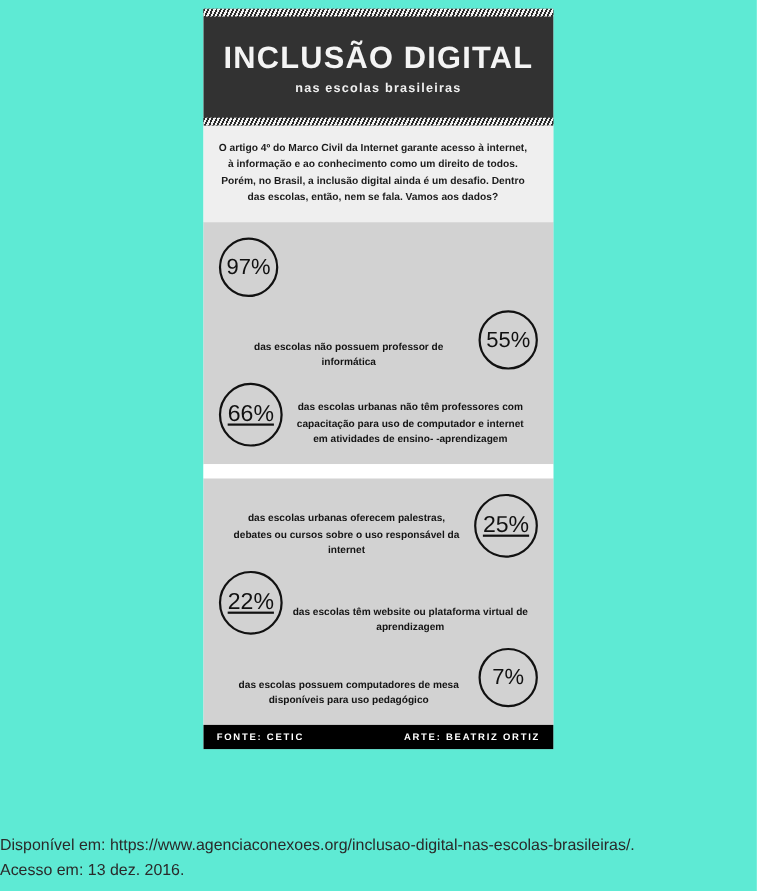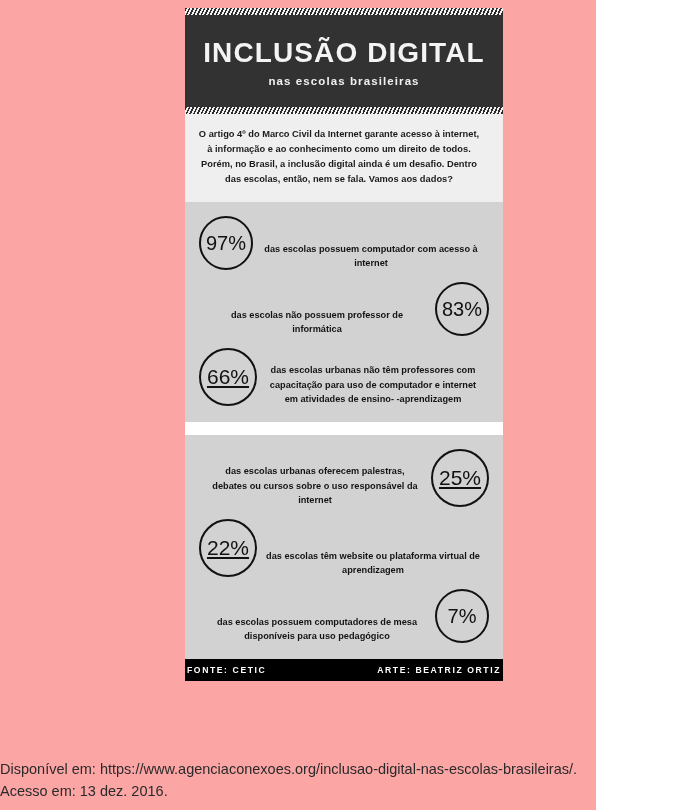--- a/index.html
+++ b/index.html
@@ -10,23 +10,23 @@
   body {
     width: 688px;
     height: 810px;
     background: #ffffff;
     font-family: "Liberation Sans", sans-serif;
     overflow: hidden;
   }
 
   #page {
     position: relative;
-    width: 596px;
+    width: 688px;
     height: 810px;
-    background: #fca5a5;
+    background: #5eead4;
   }
 
   
   .infographic {
     position: absolute;
     left: 185px;
     top: 8px;
     width: 318px;
     background: #ffffff;
   }
@@ -135,21 +135,21 @@
   }
   .stat-text b { font-weight: bold; }
 
   
   .footer {
     background: #000000;
     color: #ffffff;
     display: flex;
     justify-content: space-between;
     align-items: center;
-    padding: 6px 2px;
+    padding: 6px 12px;
     box-sizing: border-box;
     font-size: 8.6px;
     font-weight: bold;
     letter-spacing: 1.6px;
   }
 
   
   .caption {
     position: absolute;
     left: 0;
@@ -177,26 +177,25 @@
     </div>
 
     <div class="intro">
       <p>O artigo 4º do Marco Civil da Internet garante acesso à internet, à informação e ao conhecimento como um direito de todos. Porém, no Brasil, a inclusão digital ainda é um desafio. Dentro das escolas, então, nem se fala. Vamos aos dados?</p>
     </div>
 
     <div class="panel">
 
       <div class="stat-row left">
         <div class="bubble sz-sm">97%</div>
-        <div class="stat-text">das escolas possuem computador com acesso à internet</div>
       </div>
 
       <div class="stat-row right">
         <div class="stat-text">das escolas <b>não</b> possuem professor de informática</div>
-        <div class="bubble sz-sm">83%</div>
+        <div class="bubble sz-sm">55%</div>
       </div>
 
       <div class="stat-row left">
         <div class="bubble sz-md">66%</div>
         <div class="stat-text">das escolas urbanas <b>não</b> têm professores com capacitação para uso de computador e internet em atividades de ensino- -aprendizagem</div>
       </div>
 
     </div>
 
     <div class="panel-gap"></div>

